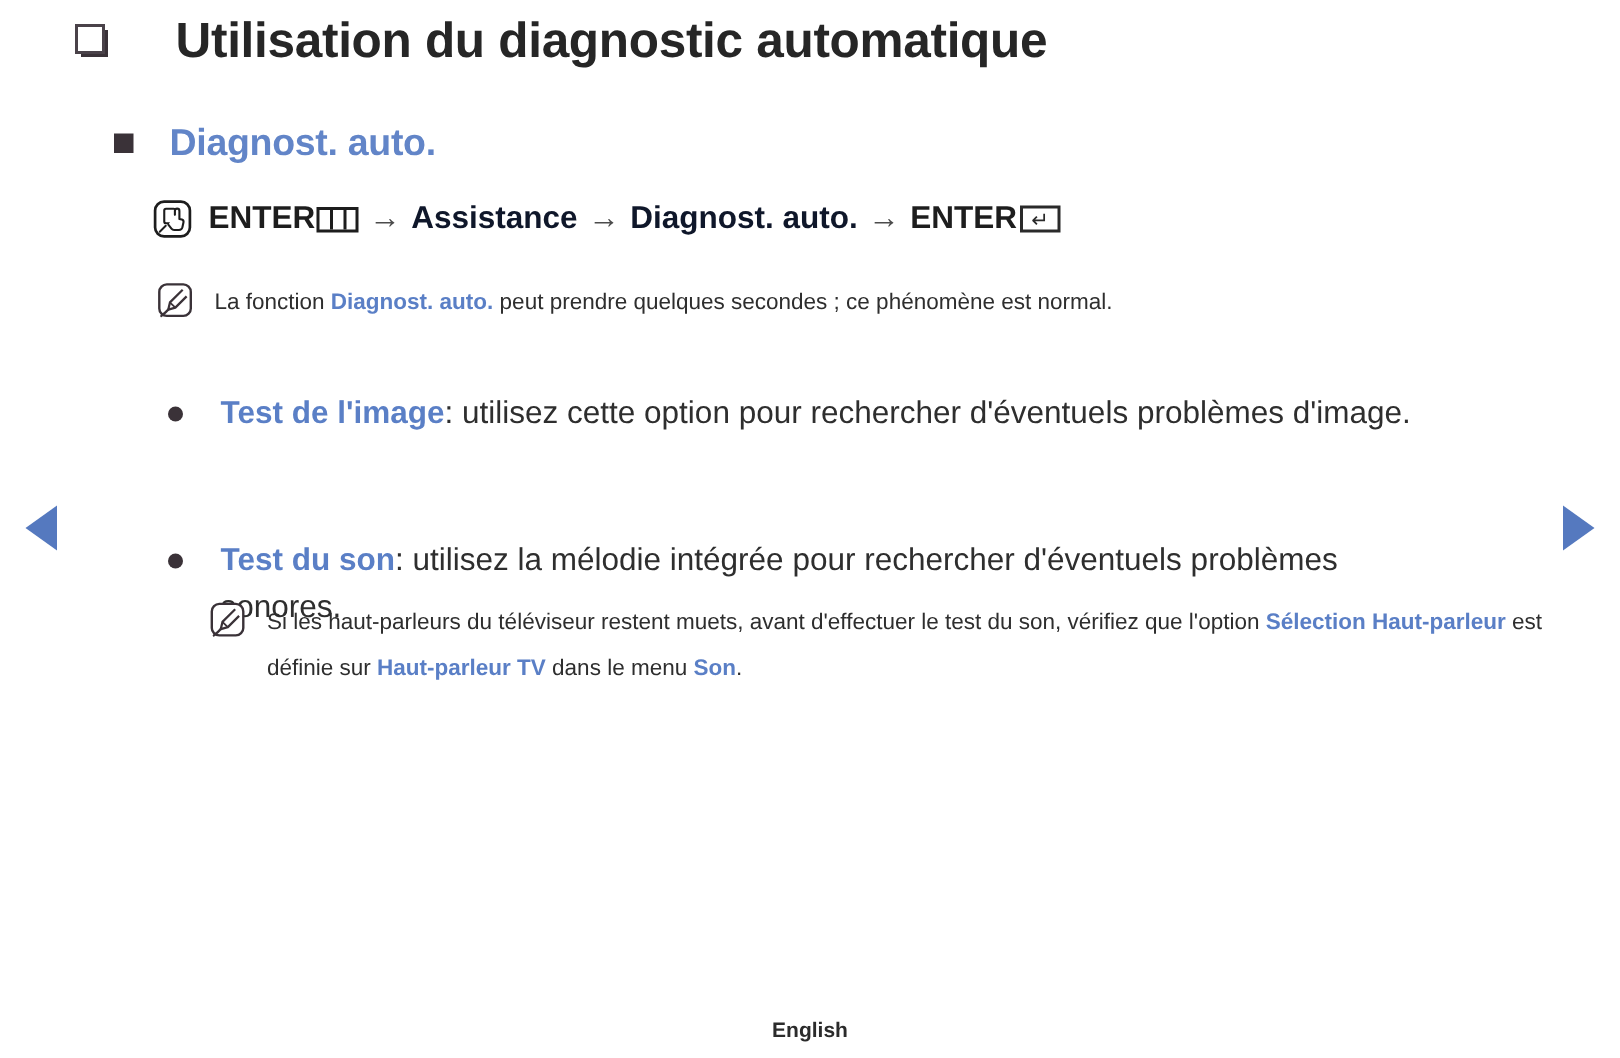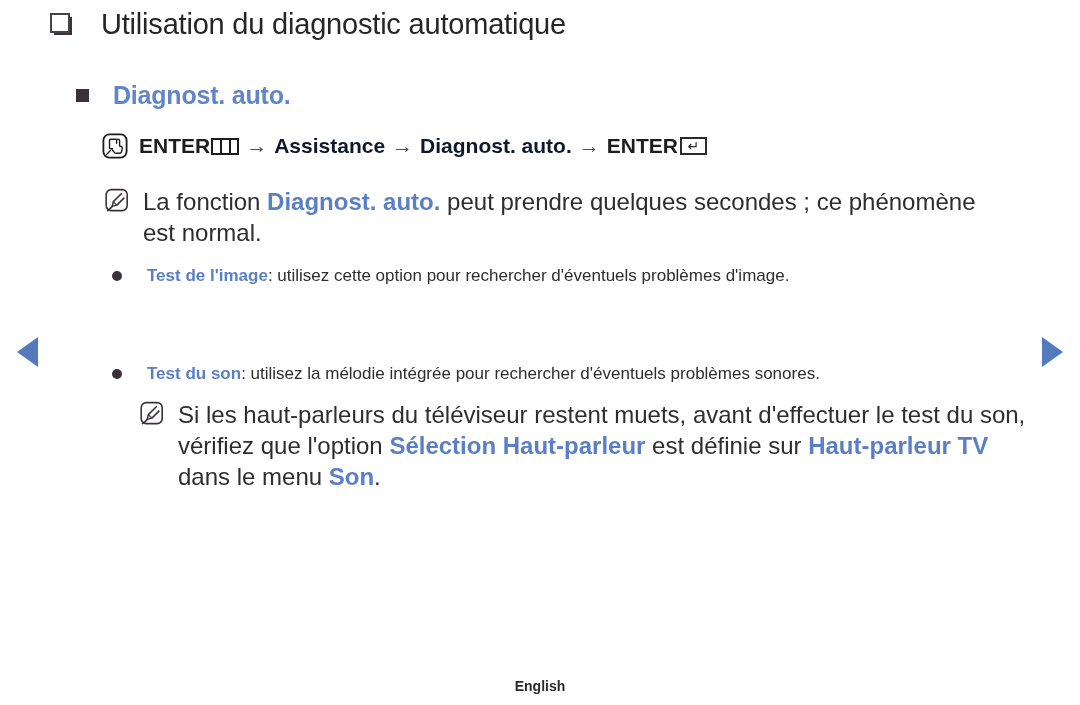--- a/index.html
+++ b/index.html
@@ -47,25 +47,26 @@
   .title-bullet .sq-front {
     position: absolute;
     left: 0;
     top: 0;
     width: 16px;
     height: 16px;
     background: #ffffff;
     border: 2px solid #4a4249;
   }
   .page-title {
-    font-size: 29px;
-    font-weight: normal;
+    font-size: 33px;
+    font-weight: bold;
     color: #262626;
     letter-spacing: -0.2px;
     white-space: nowrap;
+    margin-left: 16px;
   }
 
   
   .subhead-row {
     position: absolute;
     left: 76px;
     top: 81px;
     display: flex;
     align-items: center;
   }
@@ -153,21 +154,21 @@
     align-items: flex-start;
   }
   .note-icon {
     width: 26px;
     height: 26px;
     flex: none;
     margin-right: 13px;
     margin-top: 2px;
   }
   .note-text {
-    font-size: 24px;
+    font-size: 15px;
     line-height: 31px;
     color: #2e2e2e;
     max-width: 860px;
   }
 
   
   .disc-row {
     position: absolute;
     display: flex;
     align-items: flex-start;
@@ -175,21 +176,21 @@
   .disc {
     width: 10px;
     height: 10px;
     border-radius: 50%;
     background: #3a3238;
     flex: none;
     margin-right: 25px;
     margin-top: 11px;
   }
   .disc-text {
-    font-size: 17px;
+    font-size: 21px;
     line-height: 31px;
     color: #2e2e2e;
     max-width: 880px;
   }
   .blue-b { color: #5a7fc6; font-weight: bold; }
 
   
   .nav-arrow {
     position: absolute;
     top: 337px;

